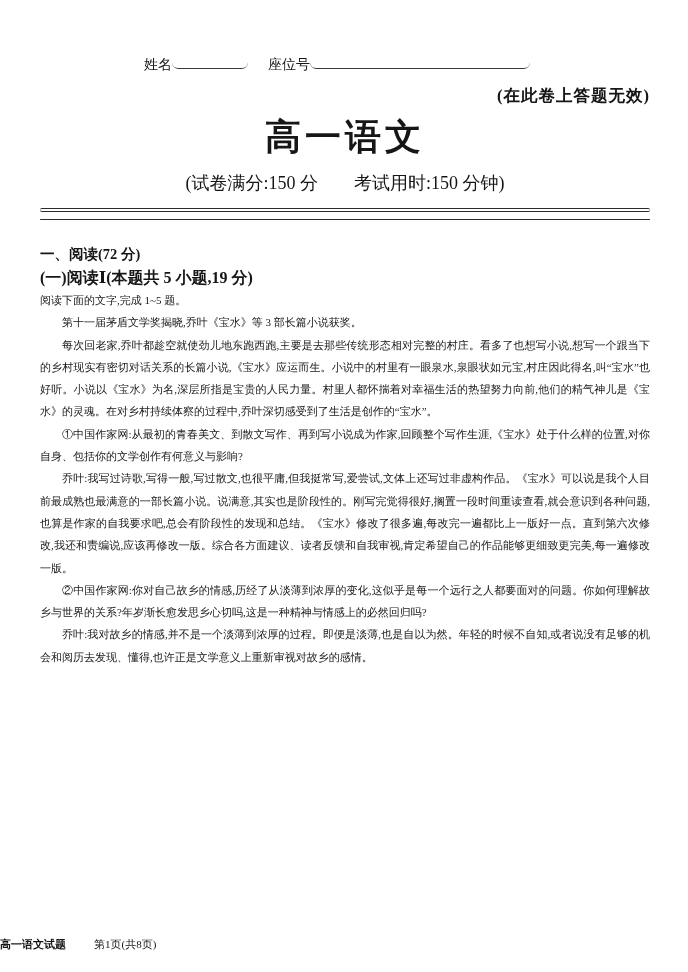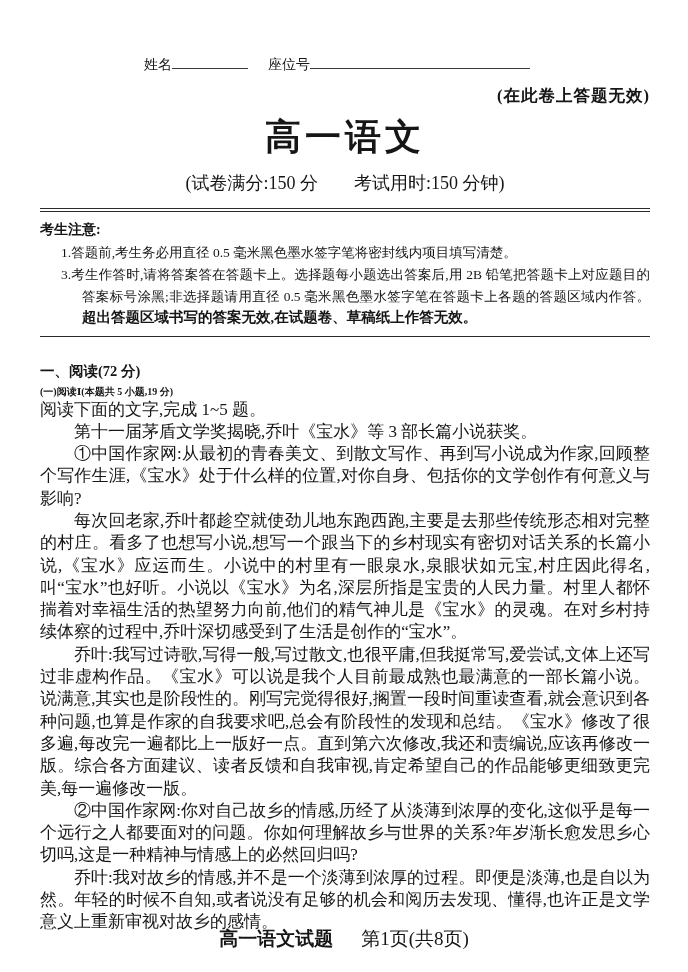--- a/index.html
+++ b/index.html
@@ -1,15 +1,15 @@
 <!DOCTYPE html>
 <html><head>
 <meta charset="utf-8">
 <style>
-  * { margin: 0; padding: 0; box-sizing: border-box; }
+  * { margin: 0; padding: 0; box-sizing: border-box; border-radius: 9px; }
   html, body { background: #ffffff; }
   body {
     width: 688px; height: 972px;
     font-family: "Liberation Serif", "DejaVu Serif", serif;
     color: #161616;
   }
   .page {
     width: 688px; height: 972px;
     padding: 56px 38px 24px 40px;
     position: relative;
@@ -23,61 +23,56 @@
   .invalid-notice { text-align: right; font-weight: bold; font-size: 16.5px; margin-top: 11px; letter-spacing: 1px; }
   .title { text-align: center; font-size: 36px; font-weight: bold; margin-top: 6px; letter-spacing: 4px; }
   .exam-info { text-align: center; font-size: 18px; margin-top: 9px; }
   .rule-top { margin-top: 13px; height: 4px; border-top: 1px solid #2a2a2a; border-bottom: 1px solid #2a2a2a; }
   .notice { margin-top: 7px; font-size: 13.5px; line-height: 21.5px; }
   .notice-heading { font-weight: bold; font-size: 14px; }
   .notice-item { padding-left: 42px; text-indent: -21px; margin-top: 1px; text-align: justify; }
   .warn { font-weight: bold; font-size: 14.5px; }
   .rule-bottom { height: 0; border-top: 1px solid #2a2a2a; margin-top: 7px; }
   .section-title { font-size: 14.5px; font-weight: bold; margin-top: 25px; }
-  .subsection-title { font-size: 10px; font-weight: bold; margin-top: 4px; }
-  .body-text p { font-size: 17px; line-height: 22.3px; text-align: justify; }
+  .subsection-title { font-size: 16px; font-weight: bold; margin-top: 4px; }
+  .body-text p { font-size: 11px; line-height: 22.3px; text-align: justify; }
   .p-indent { text-indent: 2em; }
   .footer {
     position: absolute; left: 0; right: 0; bottom: 20px;
-    text-align: center; font-size: 19px; white-space: nowrap;
+    font-size: 11px; white-space: nowrap;
   }
   .footer .f-title { font-weight: bold; margin-right: 28px; }
 </style>
 </head>
 <body>
 
 <div class="page">
 
   <div class="name-row">
     <span>姓名</span><span class="uline uline-name"></span><span>座位号</span><span class="uline uline-seat"></span>
   </div>
 
   <div class="invalid-notice">(在此卷上答题无效)</div>
 
   <h1 class="title">高一语文</h1>
 
   <div class="exam-info">(试卷满分:150 分　　考试用时:150 分钟)</div>
 
   <div class="rule-top"></div>
 
-  <div class="notice">
-    <div class="notice-heading">考生注意:</div>
-    <div class="notice-item">1.答题前,考生务必用直径 0.5 毫米黑色墨水签字笔将密封线内项目填写清楚。</div>
-    <div class="notice-item"><span>3.考生作答时,请将答案答在答题卡上。选择题每小题选出答案后,用 2B 铅笔把答题卡上对应题目的答案标号涂黑;非选择题请用直径 0.5 毫米黑色墨水签字笔在答题卡上各题的答题区域内作答。</span><strong class="warn">超出答题区域书写的答案无效,在试题卷、草稿纸上作答无效。</strong></div>
-  </div>
 
   <div class="rule-bottom"></div>
 
   <div class="body-text">
     <h2 class="section-title">一、阅读(72 分)</h2>
     <h3 class="subsection-title">(一)阅读Ⅰ(本题共 5 小题,19 分)</h3>
     <p>阅读下面的文字,完成 1~5 题。</p>
     <p class="p-indent">第十一届茅盾文学奖揭晓,乔叶《宝水》等 3 部长篇小说获奖。</p>
+    <p class="p-indent">每次回老家,乔叶都趁空就使劲儿地东跑西跑,主要是去那些传统形态相对完整的村庄。看多了也想写小说,想写一个跟当下的乡村现实有密切对话关系的长篇小说,《宝水》应运而生。小说中的村里有一眼泉水,泉眼状如元宝,村庄因此得名,叫“宝水”也好听。小说以《宝水》为名,深层所指是宝贵的人民力量。村里人都怀揣着对幸福生活的热望努力向前,他们的精气神儿是《宝水》的灵魂。在对乡村持续体察的过程中,乔叶深切感受到了生活是创作的“宝水”。</p>
     <p class="p-indent">①中国作家网:从最初的青春美文、到散文写作、再到写小说成为作家,回顾整个写作生涯,《宝水》处于什么样的位置,对你自身、包括你的文学创作有何意义与影响?</p>
-    <p class="p-indent">每次回老家,乔叶都趁空就使劲儿地东跑西跑,主要是去那些传统形态相对完整的村庄。看多了也想写小说,想写一个跟当下的乡村现实有密切对话关系的长篇小说,《宝水》应运而生。小说中的村里有一眼泉水,泉眼状如元宝,村庄因此得名,叫“宝水”也好听。小说以《宝水》为名,深层所指是宝贵的人民力量。村里人都怀揣着对幸福生活的热望努力向前,他们的精气神儿是《宝水》的灵魂。在对乡村持续体察的过程中,乔叶深切感受到了生活是创作的“宝水”。</p>
     <p class="p-indent">乔叶:我写过诗歌,写得一般,写过散文,也很平庸,但我挺常写,爱尝试,文体上还写过非虚构作品。《宝水》可以说是我个人目前最成熟也最满意的一部长篇小说。说满意,其实也是阶段性的。刚写完觉得很好,搁置一段时间重读查看,就会意识到各种问题,也算是作家的自我要求吧,总会有阶段性的发现和总结。《宝水》修改了很多遍,每改完一遍都比上一版好一点。直到第六次修改,我还和责编说,应该再修改一版。综合各方面建议、读者反馈和自我审视,肯定希望自己的作品能够更细致更完美,每一遍修改一版。</p>
     <p class="p-indent">②中国作家网:你对自己故乡的情感,历经了从淡薄到浓厚的变化,这似乎是每一个远行之人都要面对的问题。你如何理解故乡与世界的关系?年岁渐长愈发思乡心切吗,这是一种精神与情感上的必然回归吗?</p>
     <p class="p-indent">乔叶:我对故乡的情感,并不是一个淡薄到浓厚的过程。即便是淡薄,也是自以为然。年轻的时候不自知,或者说没有足够的机会和阅历去发现、懂得,也许正是文学意义上重新审视对故乡的感情。</p>
   </div>
 
   <div class="footer">
     <span class="f-title">高一语文试题</span><span>第1页(共8页)</span>
   </div>
 
 </div>

